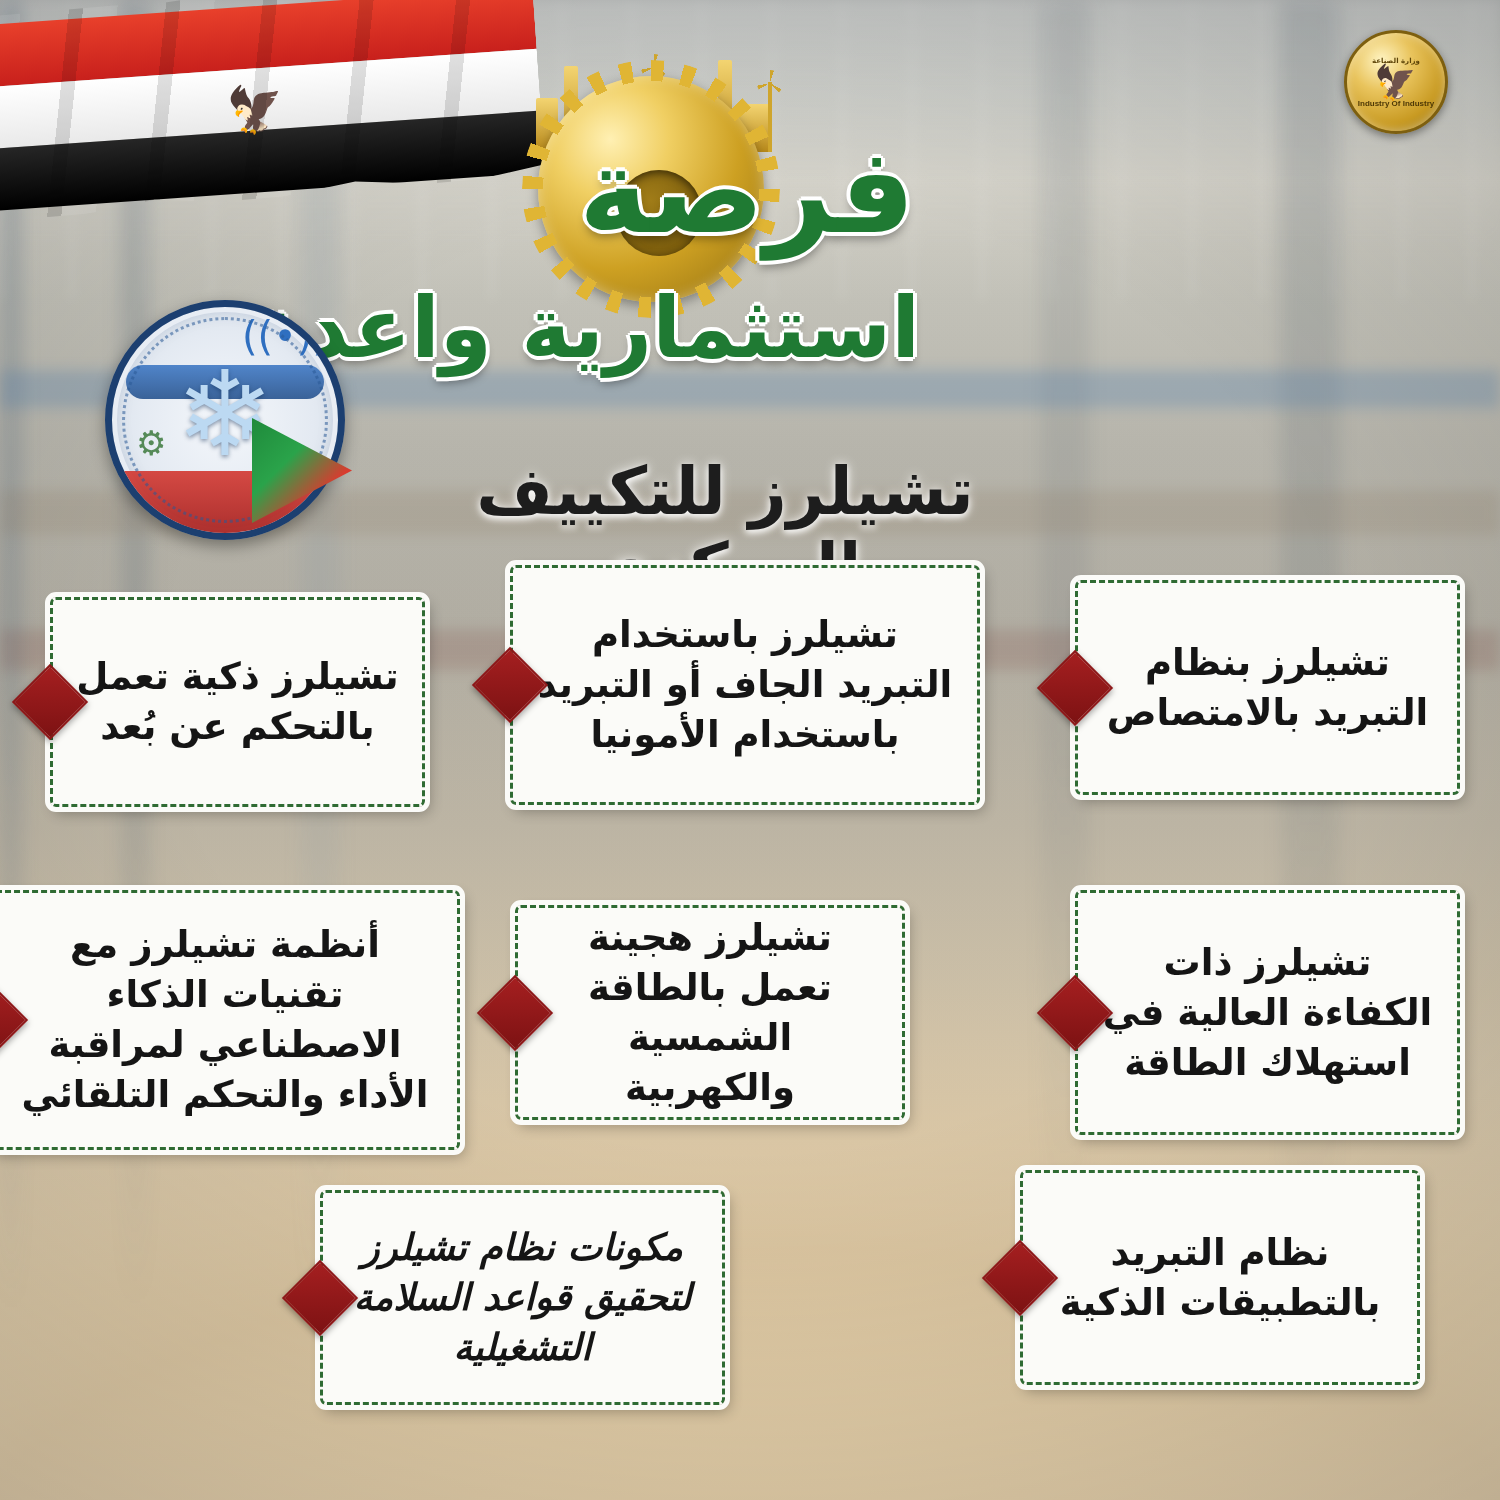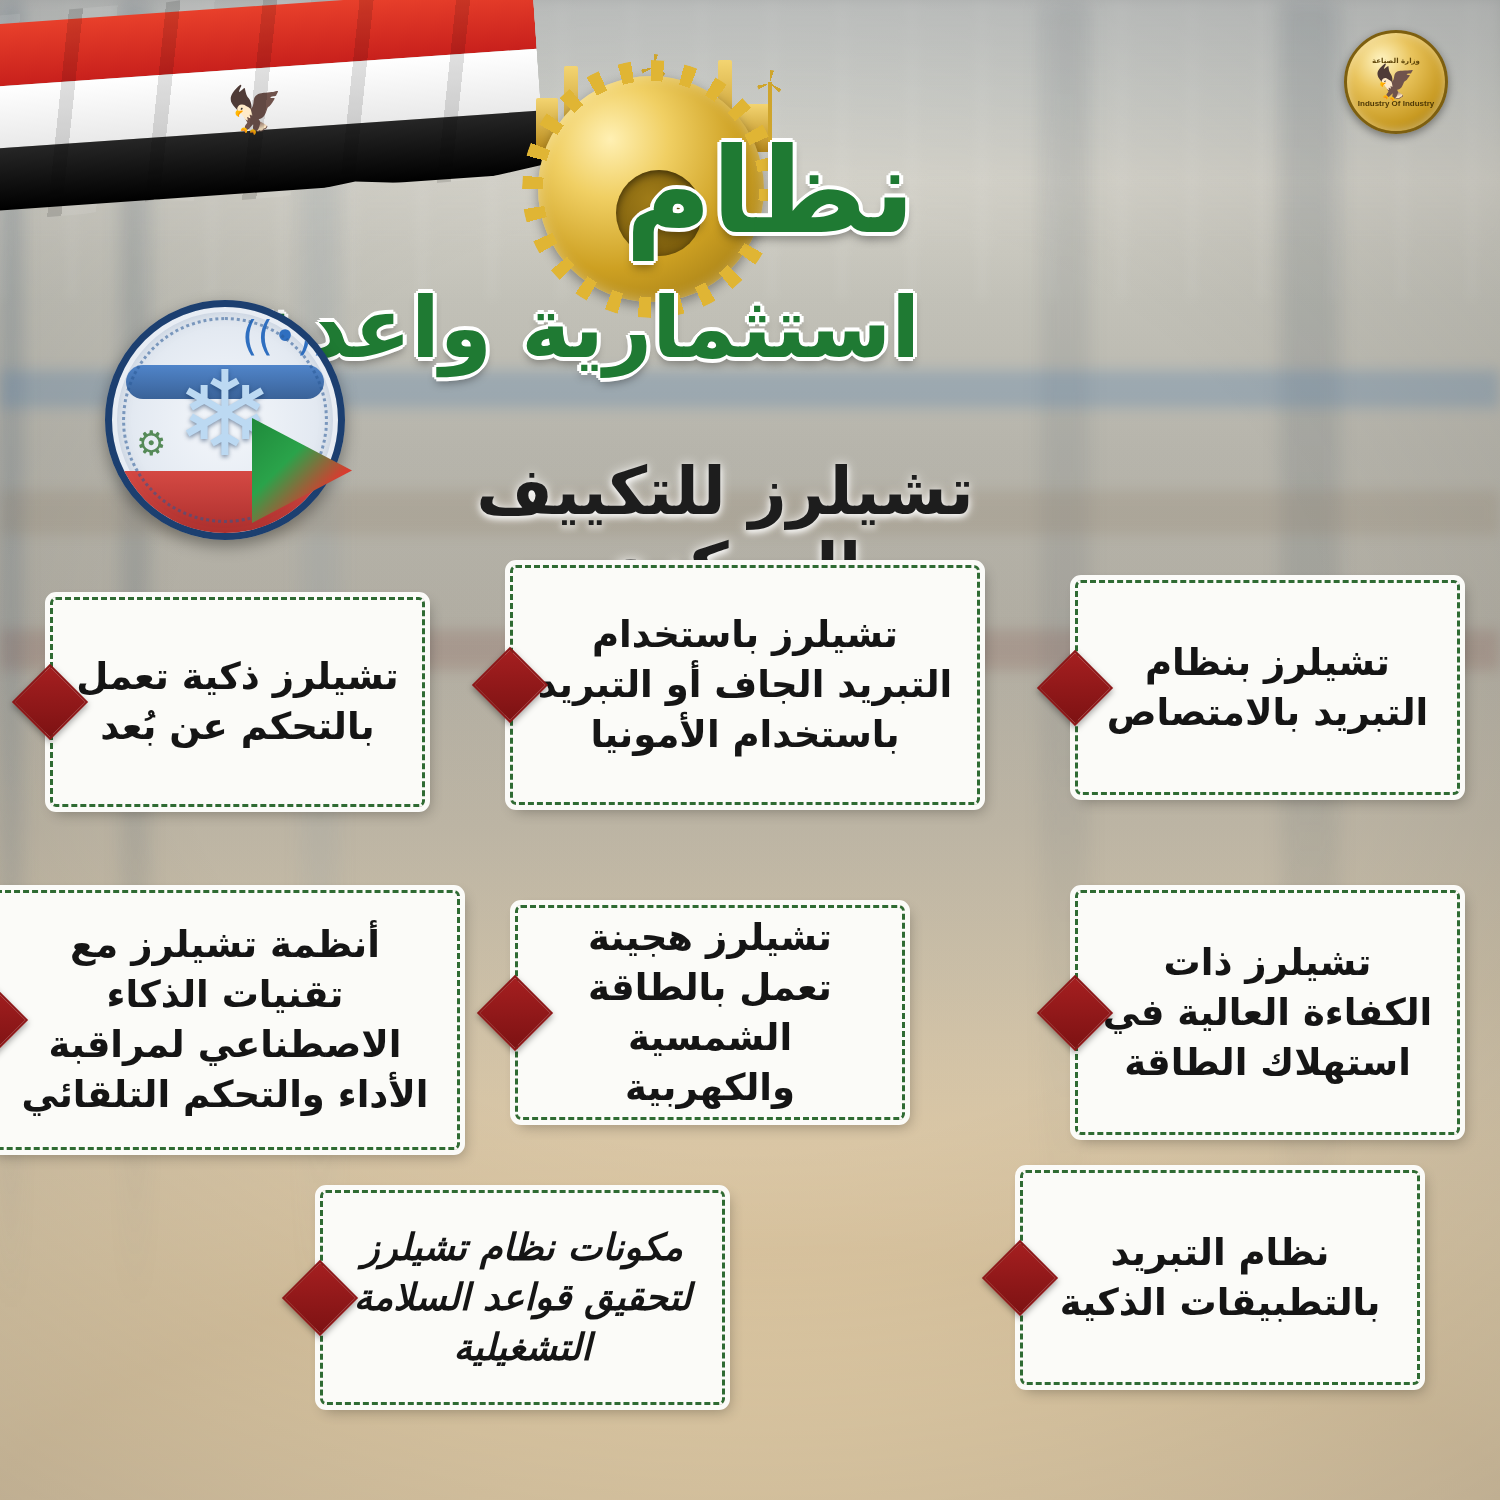--- a/index.html
+++ b/index.html
@@ -390,21 +390,21 @@
       <div class="fs stack" style="left:188px; height:92px;"></div>
       <div class="fs" style="left:208px; width:34px; height:48px;"></div>
       <div class="turbine" style="left:122px; height:86px;"></div>
       <div class="turbine" style="left:238px; height:70px;"></div>
     </div>
     <div class="gear gear-main">
       <div class="gear-hole"></div>
     </div>
   </div>
 
-  <div class="word-forsa">نظام</div>
+  <div class="word-forsa">فرصة</div>
   <div class="word-istithmarya">استثمارية واعدة</div>
 
   <div class="sector-badge">
     <div class="badge-blue-bar"></div>
     <div class="badge-red"></div>
     <div class="snowflake">❄</div>
     <div class="badge-wifi">((•))</div>
     <div class="badge-gear">⚙</div>
     <div class="badge-ring"></div>
   </div>

